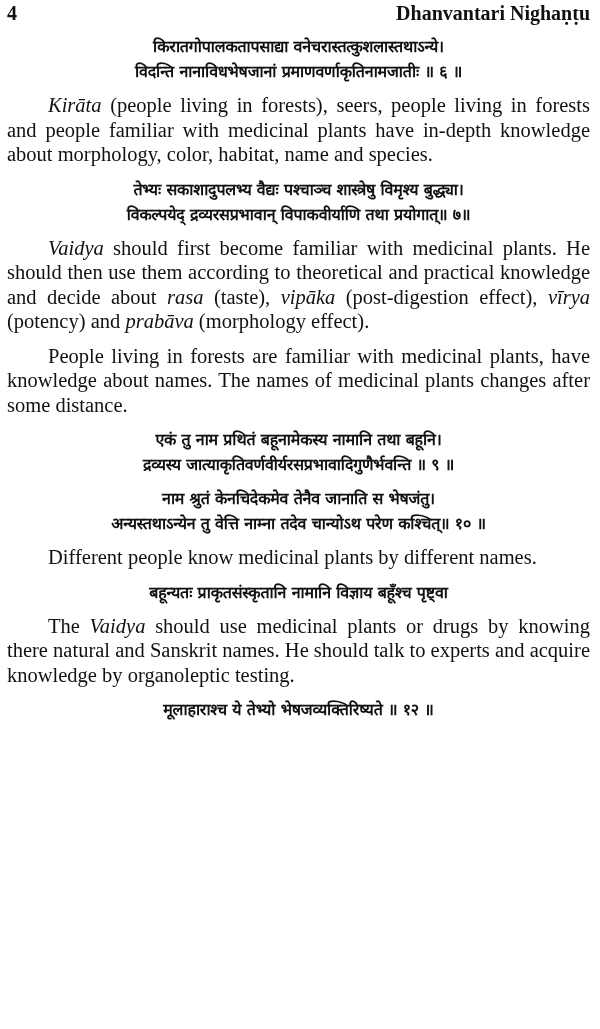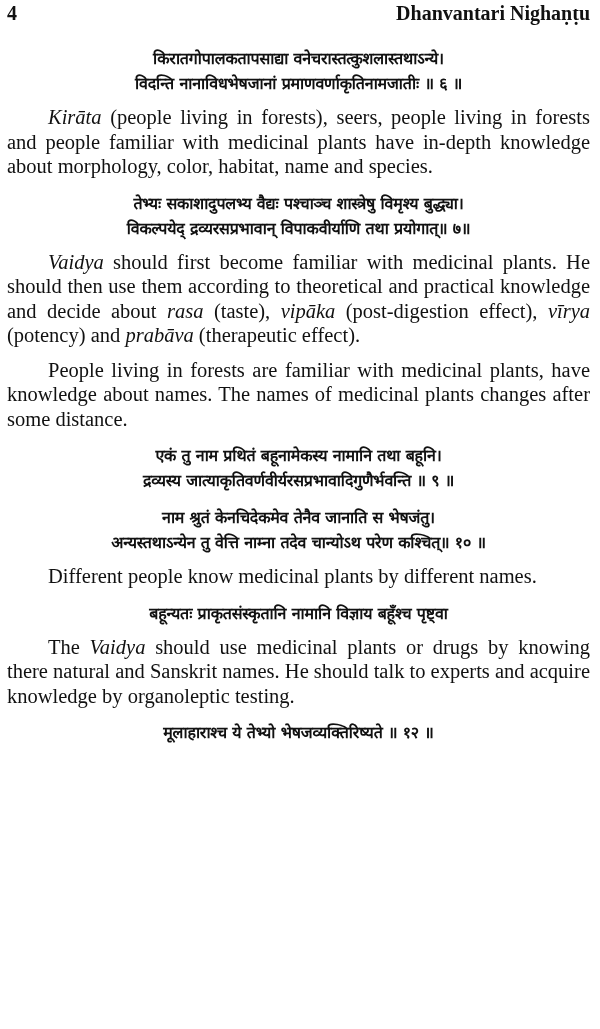--- a/index.html
+++ b/index.html
@@ -42,21 +42,21 @@
     }
     .verse {
       text-align: center;
       font-family: "DejaVu Sans", sans-serif;
       font-weight: bold;
       font-size: 16px;
       line-height: 25px;
       margin: 0;
       letter-spacing: -0.2px;
     }
-    .verse-block { margin-top: 12px; margin-bottom: 9px; }
+    .verse-block { margin-top: 0; margin-bottom: 9px; }
     .para {
       font-family: "Liberation Serif", serif;
       font-size: 20.5px;
       line-height: 24.5px;
       text-align: justify;
       text-indent: 41px;
       margin: 0 0 10px 0;
     }
     i { }
   </style>
@@ -75,21 +75,21 @@
     <div class="verse-block">
       <p class="verse">किरातगोपालकतापसाद्या वनेचरास्तत्कुशलास्तथाऽन्ये।</p>
       <p class="verse">विदन्ति नानाविधभेषजानां प्रमाणवर्णाकृतिनामजातीः ॥ ६ ॥</p>
     </div>
     <p class="para"><i>Kirāta</i><span> (people living in forests), seers, people living in forests and people familiar with medicinal plants have in-depth knowledge about morphology, color, habitat, name and species.</span></p>
 
     <div class="verse-block">
       <p class="verse">तेभ्यः सकाशादुपलभ्य वैद्यः पश्चाञ्च शास्त्रेषु विमृश्य बुद्ध्या।</p>
       <p class="verse">विकल्पयेद् द्रव्यरसप्रभावान् विपाकवीर्याणि तथा प्रयोगात्॥ ७॥</p>
     </div>
-    <p class="para"><i>Vaidya</i><span> should first become familiar with medicinal plants. He should then use them according to theoretical and practical knowledge and decide about </span><i>rasa</i><span> (taste), </span><i>vipāka</i><span> (post-digestion effect), </span><i>vīrya</i><span> (potency) and </span><i>prabāva</i><span> (therapeutic effect).</span></p>
+    <p class="para"><i>Vaidya</i><span> should first become familiar with medicinal plants. He should then use them according to theoretical and practical knowledge and decide about </span><i>rasa</i><span> (taste), </span><i>vipāka</i><span> (post-digestion effect), </span><i>vīrya</i><span> (potency) and </span><i>prabāva</i><span> (morphology effect).</span></p>
 
     <p class="para">People living in forests are familiar with medicinal plants, have knowledge about names. The names of medicinal plants changes after some distance.</p>
 
     <div class="verse-block">
       <p class="verse">एकं तु नाम प्रथितं बहूनामेकस्य नामानि तथा बहूनि।</p>
       <p class="verse">द्रव्यस्य जात्याकृतिवर्णवीर्यरसप्रभावादिगुणैर्भवन्ति ॥ ९ ॥</p>
     </div>
 
     <div class="verse-block">
       <p class="verse">नाम श्रुतं केनचिदेकमेव तेनैव जानाति स भेषजंतु।</p>

